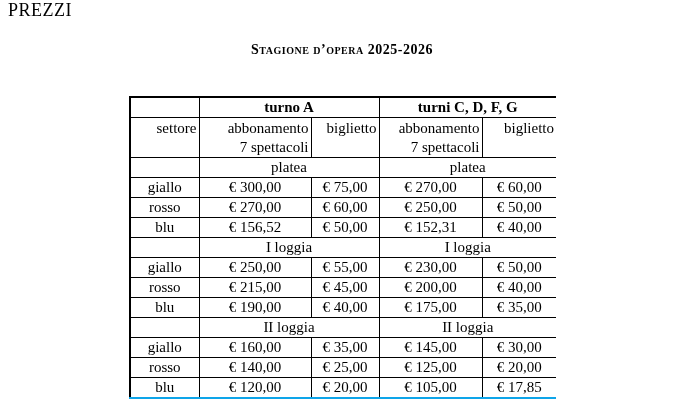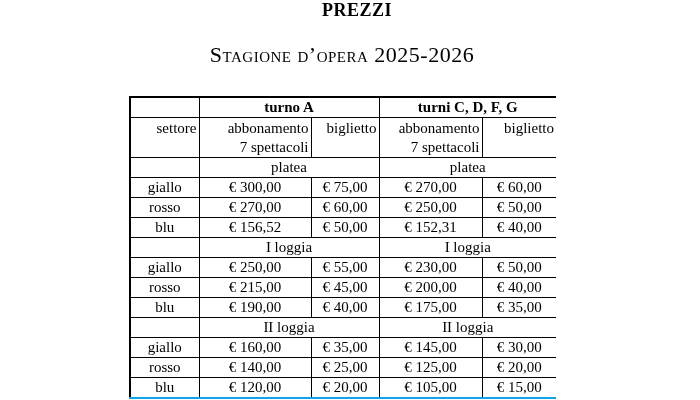--- a/index.html
+++ b/index.html
@@ -3,26 +3,26 @@
 <meta charset="utf-8">
 <style>
   html, body { margin:0; padding:0; }
   body {
     width:700px; height:400px; background:#ffffff;
     font-family:"Liberation Serif", serif; color:#000;
     position:relative; overflow:hidden;
   }
   .page { position:absolute; inset:0; background:#ffffff; }
   .doc-title {
-    position:absolute; top:0px; left:15px; width:684px;
-    text-align:center; font-size:18px; font-weight:bold; letter-spacing:0.5px;
+    position:absolute; top:0px; left:8px; width:684px;
+    text-align:left; font-size:18px; font-weight:normal; letter-spacing:0.5px;
   }
   .doc-subtitle {
     position:absolute; top:42px; left:0; width:684px;
-    text-align:center; font-size:22px; font-weight:normal;
+    text-align:center; font-size:14px; font-weight:bold;
     font-variant:small-caps; letter-spacing:0.5px;
   }
   table.prices {
     position:absolute; left:129px; top:96px;
     border-collapse:collapse; table-layout:fixed;
     border-top:2px solid #000; border-left:2px solid #000; border-bottom:2px solid #0ea5e9;
     border-right:none;
   }
   table.prices td {
     border:1px solid #000; padding:0 2px;
@@ -148,18 +148,18 @@
         <td>€ 140,00</td>
         <td>€ 25,00</td>
         <td>€ 125,00</td>
         <td class="last">€ 20,00</td>
       </tr>
       <tr class="data-row">
         <td>blu</td>
         <td>€ 120,00</td>
         <td>€ 20,00</td>
         <td>€ 105,00</td>
-        <td class="last">€ 15,00</td>
+        <td class="last">€ 17,85</td>
       </tr>
 
     </tbody>
   </table>
 </div>
 
 </body></html>

